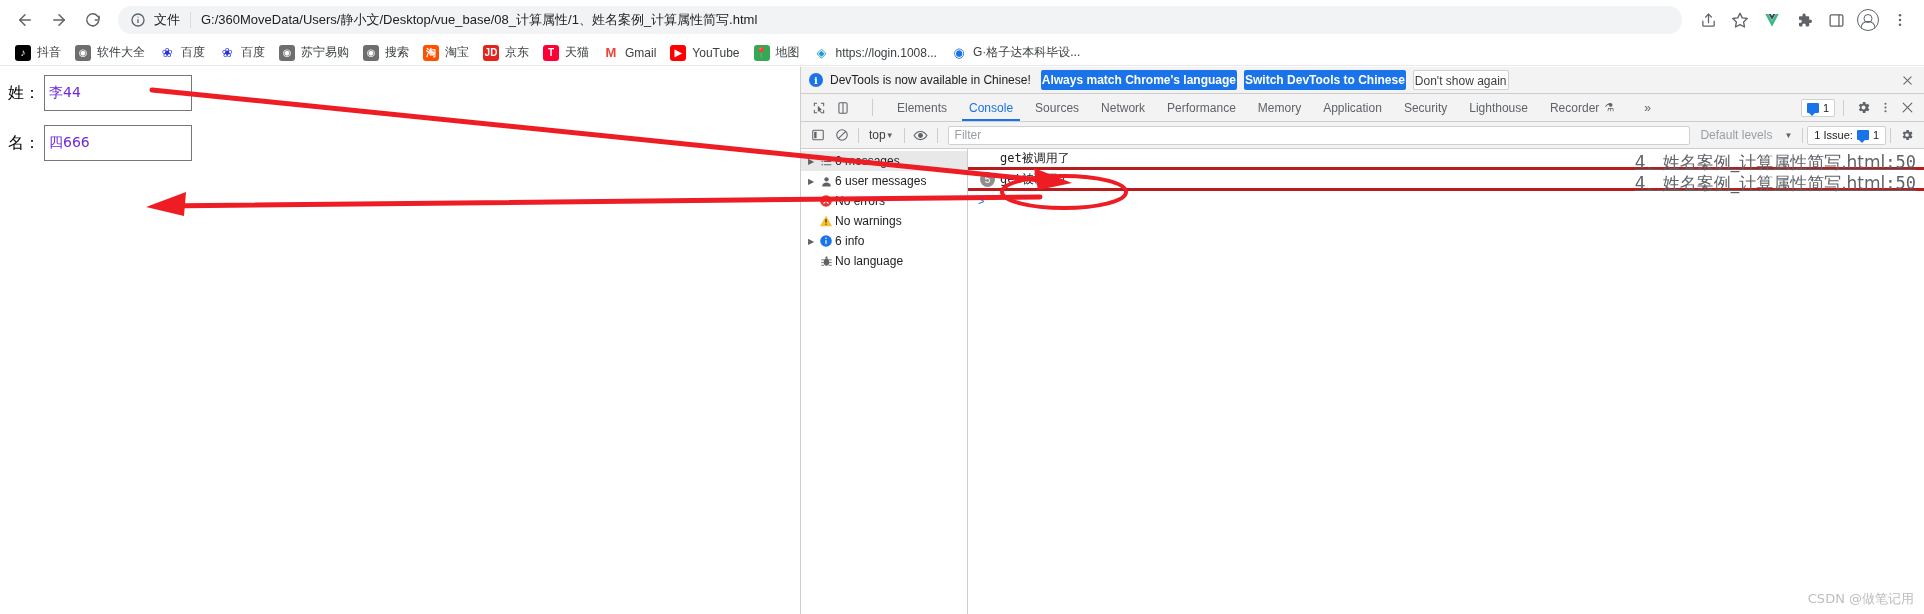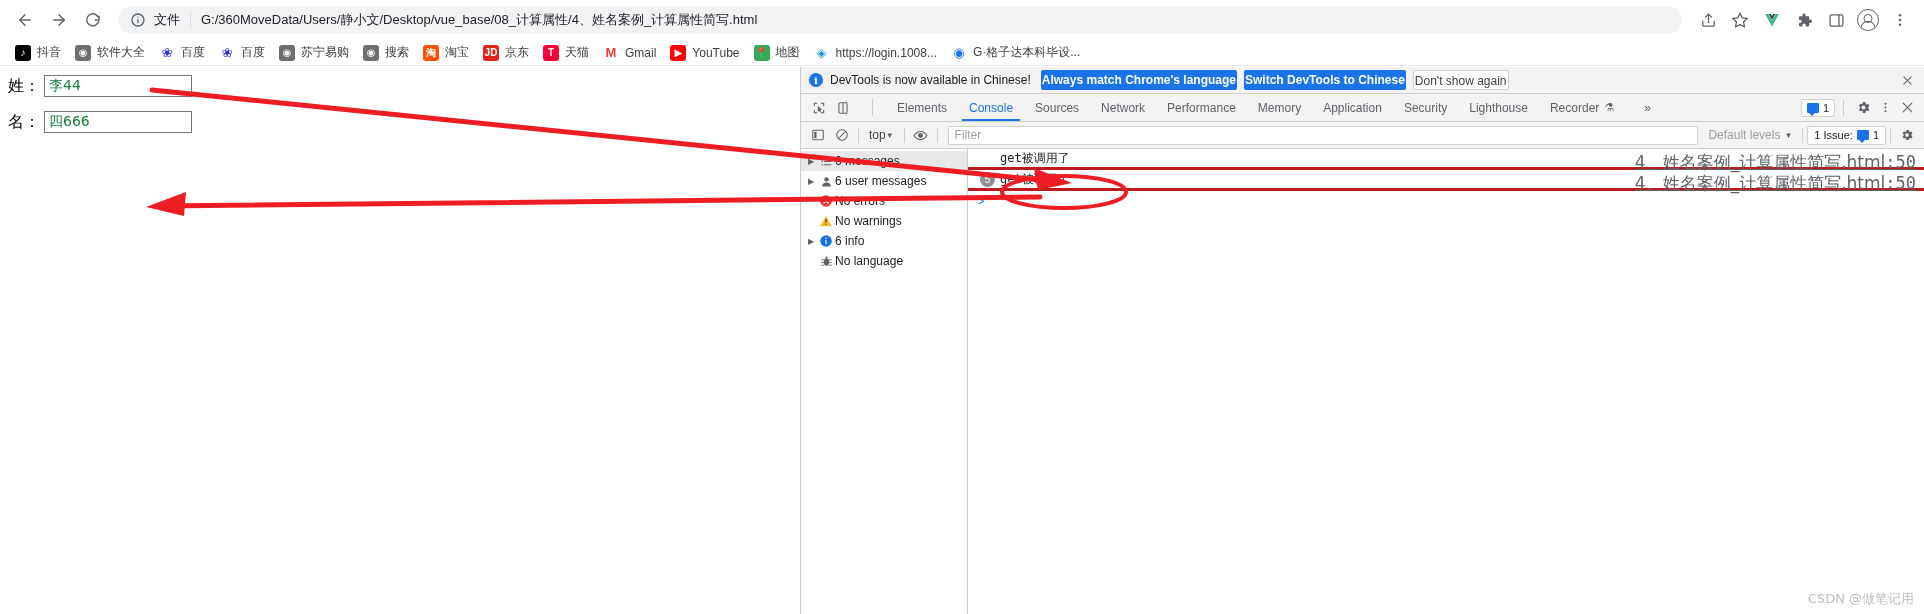--- a/index.html
+++ b/index.html
@@ -83,23 +83,23 @@
   .page-content {
     position: absolute; top: 67px; left: 0; width: 800px; height: 547px;
     background: #ffffff;
   }
   .form-row { display: flex; align-items: center; margin: 8px 0 0 8px; }
   .form-label {
     font-size: 16px; color: #000; font-family: "DejaVu Sans","Liberation Sans",sans-serif;
     margin-right: 4px;
   }
   .form-input {
-    width: 148px; height: 22px;
+    width: 148px; height: 36px;
     border: 1px solid #767676; background: #fff;
-    font-size: 14px; color: #15803d; padding: 1px 4px;
+    font-size: 14px; color: #6d28d9; padding: 1px 4px;
     font-family: "DejaVu Sans","Liberation Sans",sans-serif;
   }
   .fullname-row {
     margin: 24px 0 0 8px; font-size: 17px; color:#000;
     font-family: "DejaVu Sans","Liberation Sans",sans-serif;
   }
 
   
   .devtools {
     position: absolute; top: 67px; left: 800px;
@@ -187,21 +187,21 @@
   .ct-select {
     display:flex; align-items:center; gap:0; font-size: 12px; color: #3c4043;
     padding: 0 6px; height: 20px;
   }
   .caret { font-size: 8px; color:#5f6368; }
   .ct-filter {
     flex: 1 1 auto; height: 19px; background: #fff; border: 1px solid #d0d0d0;
     border-radius: 2px; margin: 0 4px 0 6px; padding: 0 6px;
     font-size: 12px; color: #9aa0a6; display:flex; align-items:center;
   }
-  .ct-levels { font-size: 12px; color: #9aa0a6; display:flex; align-items:center; gap:4px; padding:0 6px; white-space:nowrap;}
+  .ct-levels { font-size: 12px; color: #9aa0a6; display:flex; align-items:center; gap:12px; padding:0 6px; white-space:nowrap;}
   .ct-issues {
     display:flex; align-items:center; gap:4px; border:1px solid #d0d0d0;
     border-radius:2px; height:19px; padding:0 6px; font-size:11px; color:#202124;
     background:#fff; white-space:nowrap;
   }
 
   
   .dt-console-body { flex: 1 1 auto; display: flex; min-height: 0; background:#fff; }
   .console-sidebar {
     width: 167px; flex: 0 0 167px; border-right: 1px solid #cdcdcd;
@@ -291,21 +291,21 @@
     <div class="omnibox">
       <span class="omni-info">
         <svg width="16" height="16" viewBox="0 0 24 24" fill="none" stroke="currentColor" stroke-width="2">
             <circle cx="12" cy="12" r="9"></circle>
             <line x1="12" y1="11" x2="12" y2="16.5"></line>
             <circle cx="12" cy="7.6" r="0.9" fill="currentColor" stroke="none"></circle>
           </svg>
       </span>
       <span class="omni-scheme">文件</span>
       <span class="omni-sep"></span>
-      <span class="omni-url">G:/360MoveData/Users/静小文/Desktop/vue_base/08_计算属性/4、姓名案例_计算属性简写.html</span>
+      <span class="omni-url">G:/360MoveData/Users/静小文/Desktop/vue_base/08_计算属性/1、姓名案例_计算属性简写.html</span>
     </div>
 
     <div class="toolbar-right">
       <div class="tb-icon">
         <svg width="17" height="17" viewBox="0 0 24 24" fill="none" stroke="currentColor" stroke-width="1.8" stroke-linecap="round" stroke-linejoin="round">
             <path d="M4 13v6a1 1 0 0 0 1 1h14a1 1 0 0 0 1-1v-6"></path>
             <polyline points="8 7 12 3 16 7"></polyline>
             <line x1="12" y1="3" x2="12" y2="15"></line>
           </svg>
       </div>

